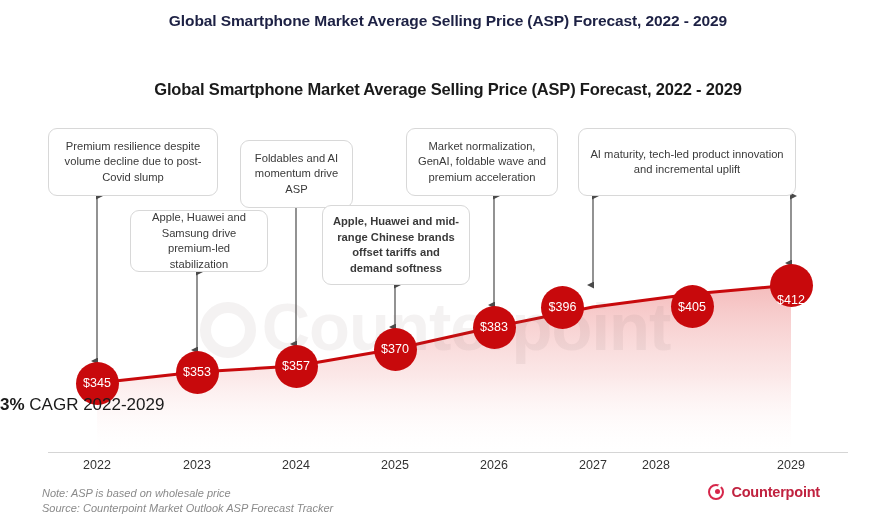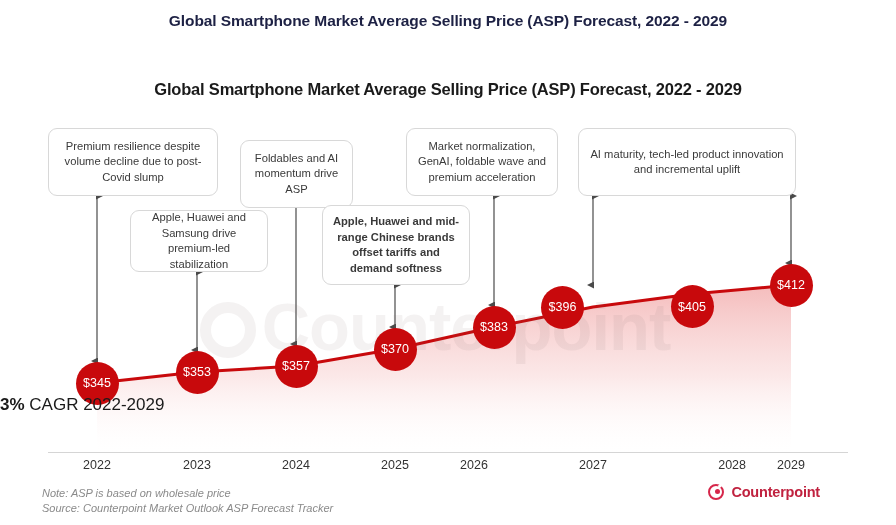--- a/index.html
+++ b/index.html
@@ -278,36 +278,36 @@
   </div>
   <div class="bubble" style="left:472.5px; top:305.5px;">
     <span>$383</span>
   </div>
   <div class="bubble" style="left:541px; top:285.5px;">
     <span>$396</span>
   </div>
   <div class="bubble" style="left:670.5px; top:285px;">
     <span>$405</span>
   </div>
-  <div class="bubble" style="left:769.5px; top:263.5px;">
+  <div class="bubble" style="left:769.5px; top:263.5px;align-items:flex-end;">
     <span>$412</span>
   </div>
 
   <div id="cagr-label">
     <span class="cagr-value">3%</span><span> CAGR 2022-2029</span>
   </div>
 
   <div id="x-axis-line"></div>
   <div class="x-tick" style="left:97px;">2022</div>
   <div class="x-tick" style="left:197px;">2023</div>
   <div class="x-tick" style="left:296px;">2024</div>
   <div class="x-tick" style="left:395px;">2025</div>
-  <div class="x-tick" style="left:474px;">2026</div>
+  <div class="x-tick" style="left:494px;">2026</div>
   <div class="x-tick" style="left:593px;">2027</div>
-  <div class="x-tick" style="left:696px;text-align:right;">2028</div>
+  <div class="x-tick" style="left:656px;">2028</div>
   <div class="x-tick" style="left:791px;">2029</div>
 </div>
 
 <div id="footer-notes">
   <div>Note: ASP is based on wholesale price</div>
   <div>Source: Counterpoint Market Outlook ASP Forecast Tracker</div>
 </div>
 
 <div id="brand-logo">
   <span class="logo-mark"></span>

